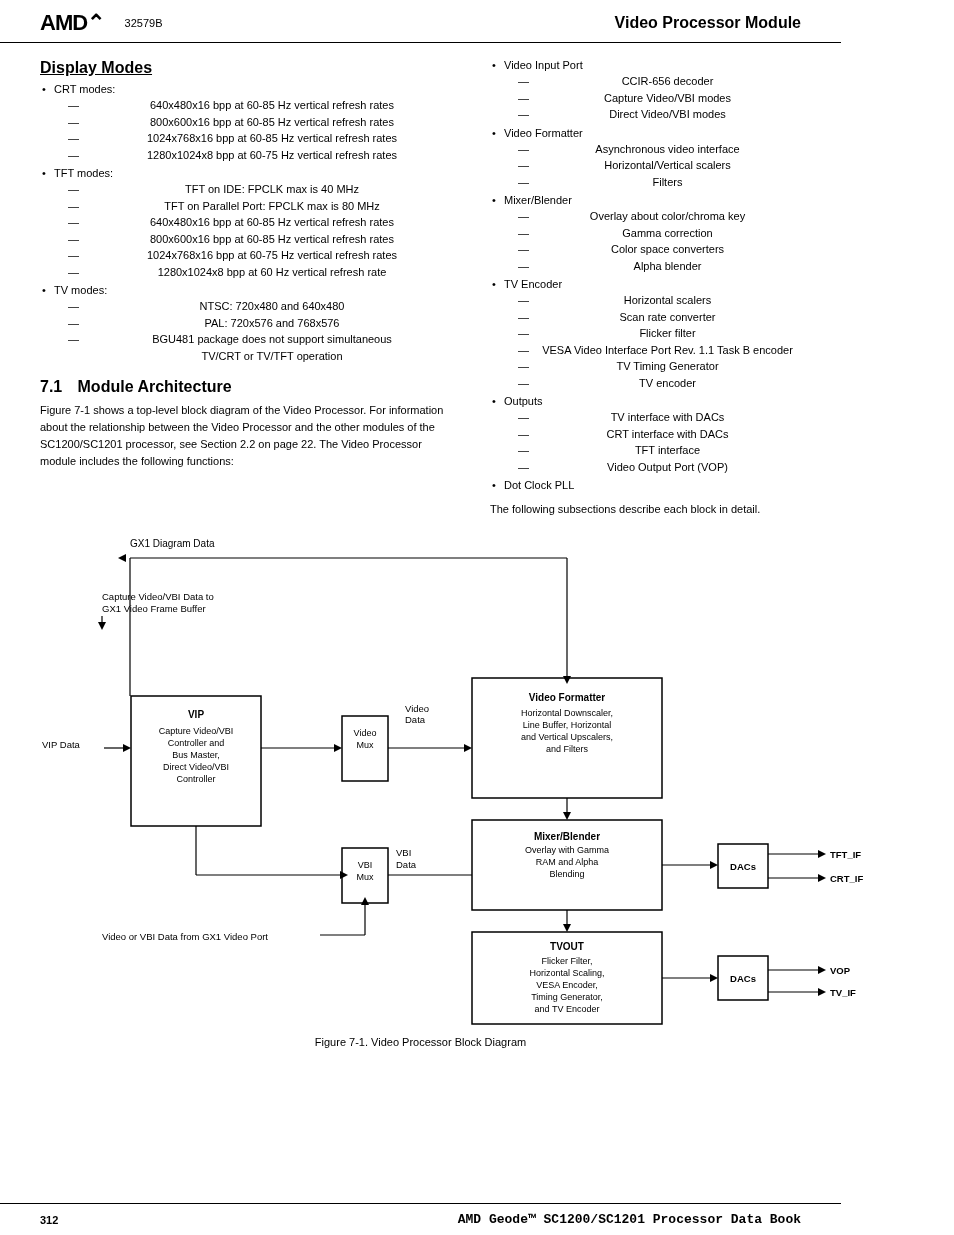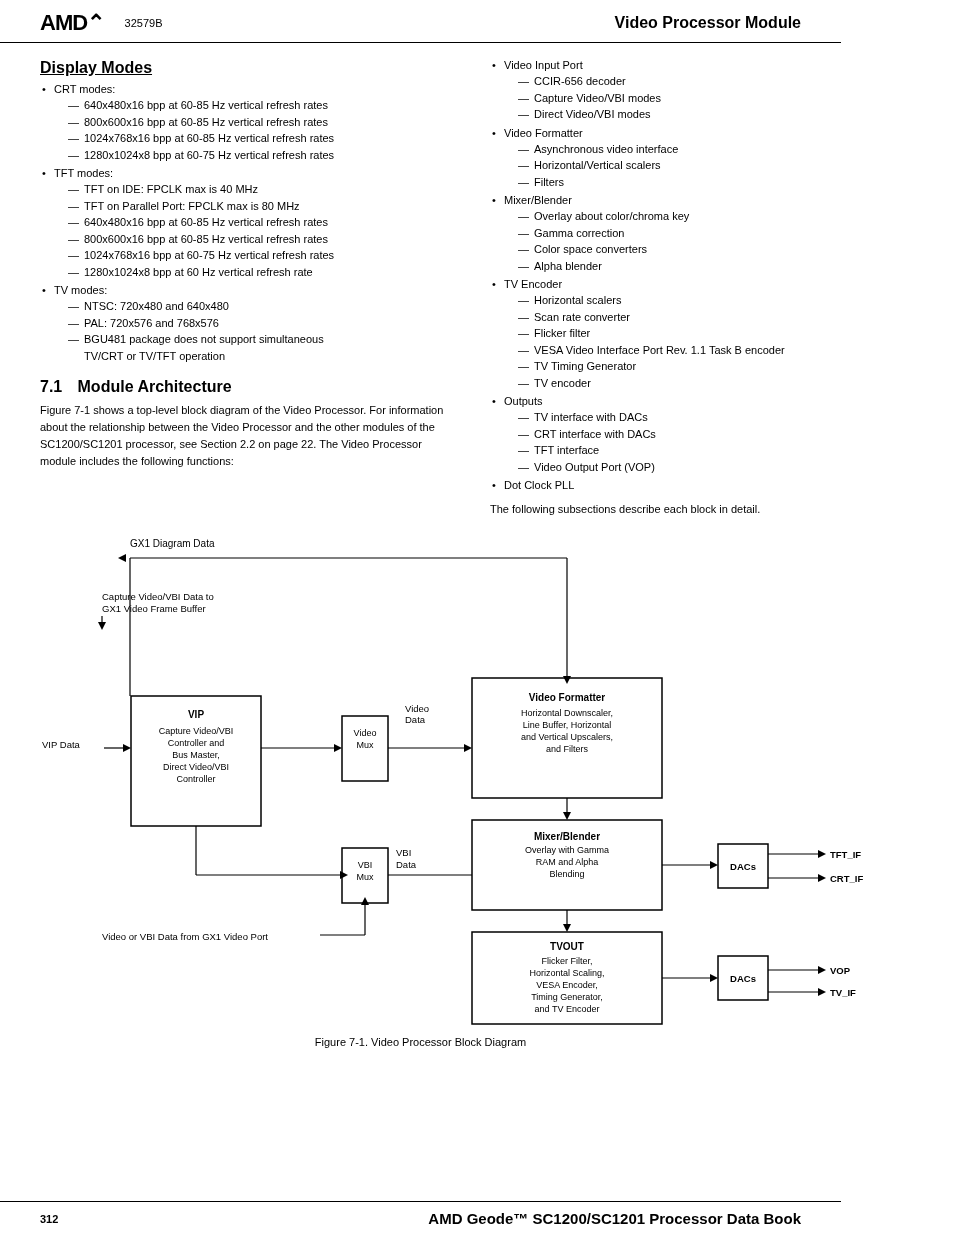--- a/index.html
+++ b/index.html
@@ -83,20 +83,21 @@
     .bullet-list > li::before {
       content: "•";
       position: absolute;
       left: 2px;
       top: 0;
     }
     .sub-list {
       list-style: none;
       padding: 0;
       margin: 2px 0 2px 10px;
+      text-align: center;
     }
     .sub-list li {
       position: relative;
       padding-left: 20px;
       font-size: 11px;
       line-height: 1.5;
     }
     .sub-list li::before {
       content: "—";
       position: absolute;
@@ -163,22 +164,23 @@
       position: absolute;
       bottom: 0;
       left: 0;
       right: 0;
     }
     .footer-left {
       font-size: 11px;
       font-weight: bold;
     }
     .footer-right {
-      font-size: 15px;
-      font-weight: bold;
+      font-size: 13px;
+      font-weight: bold;
+      font-family: Liberation Mono, monospace;
     }
   </style>
 </head>
 <body>
 
 <div class="page">
 
   <div class="header">
     <div class="header-left">
       <div class="amd-logo">AMD<span class="arrow">⌃</span></div>

